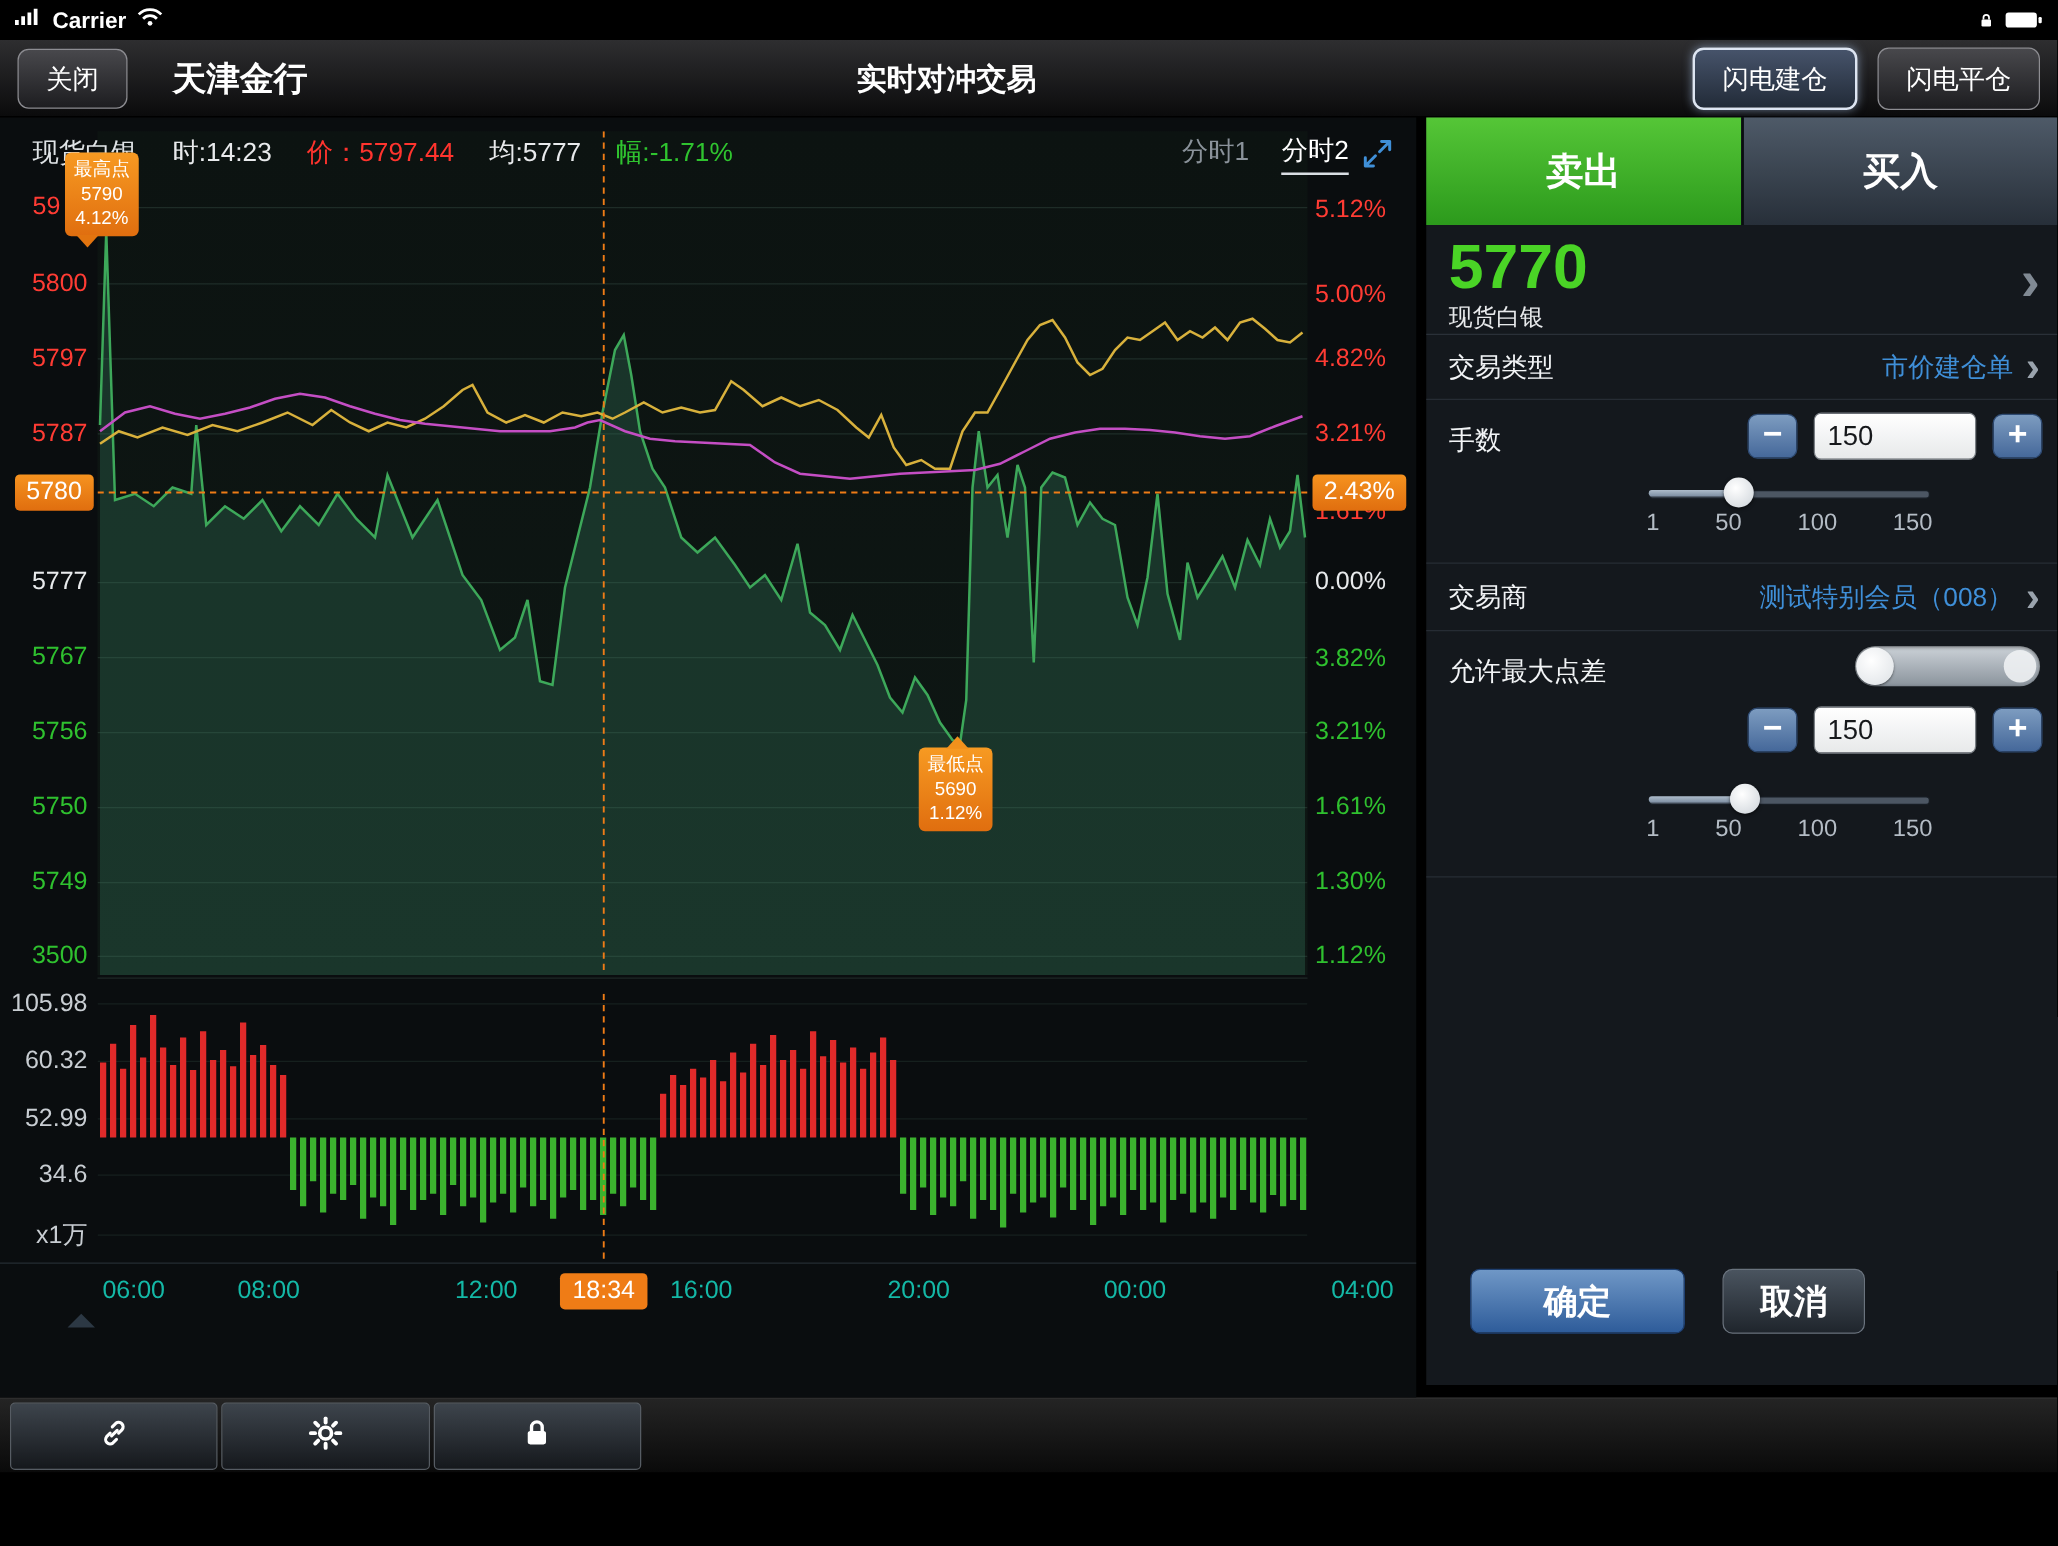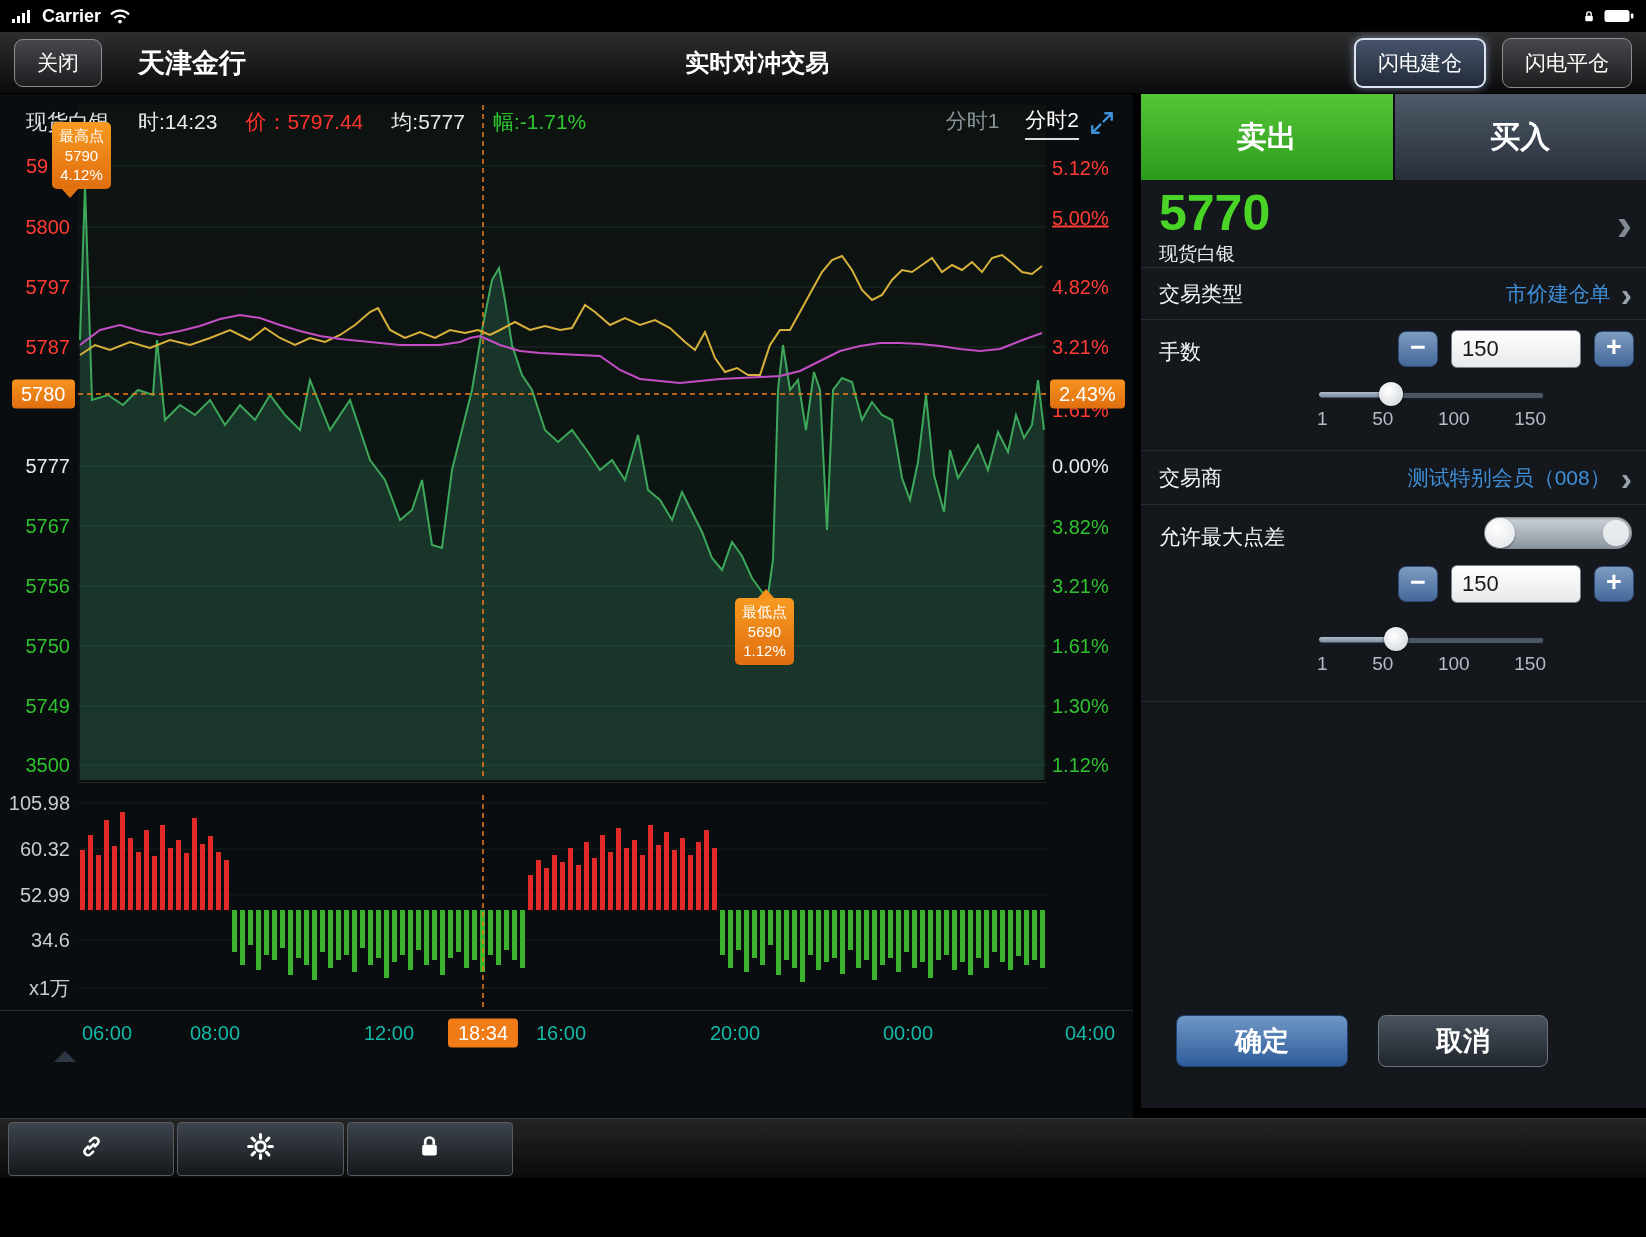--- a/index.html
+++ b/index.html
@@ -1,21 +1,21 @@
 <!DOCTYPE html>
 <html><head>
 <meta charset="utf-8">
 <style>
   html,body{margin:0;padding:0;background:#000;}
   body{font-family:"Liberation Sans","DejaVu Sans",sans-serif;}
   .screen{position:relative;width:1646px;height:1237px;background:#000;overflow:hidden;color:#fff;}
 
   
   .status-bar{height:32px;background:#000;display:flex;align-items:center;justify-content:space-between;padding:0 12px;box-sizing:border-box;}
-  .sb-group{display:flex;align-items:center;gap:8px;}
+  .sb-group{display:flex;align-items:flex-start;gap:8px;}
   .sb-carrier{font-size:18px;font-weight:bold;color:#fff;}
   .sb-ic{display:flex;align-items:center;}
 
   
   .nav-bar{height:62px;background:linear-gradient(#2e2e30,#0b0b0c);display:flex;align-items:center;padding:0 14px;box-sizing:border-box;position:relative;border-bottom:1px solid #000;}
   .nav-btn{padding:9px 22px;font-size:21px;color:#fff;background:linear-gradient(#48484c,#1d1d20);border:1px solid #8d8d92;border-radius:9px;cursor:pointer;font-family:inherit;}
   .nav-btn.flash-active{border:2px solid #dde5f2;background:linear-gradient(#46536a,#222b38);box-shadow:0 0 8px rgba(170,195,235,.55);}
   .brand{font-size:27px;font-weight:bold;margin-left:36px;color:#fff;}
   .nav-title{position:absolute;left:46%;transform:translateX(-50%);font-size:24px;font-weight:bold;color:#fff;}
   .nav-right{margin-left:auto;display:flex;gap:16px;}
@@ -92,21 +92,21 @@
   .slider-track{position:absolute;left:0;right:0;top:10px;height:5px;border-radius:3px;background:#4c5663;border:1px solid #171d24;}
   .slider-fill{position:absolute;left:0;top:10px;height:5px;border-radius:3px;background:linear-gradient(#aebccb,#7e8fa3);}
   .slider-thumb{position:absolute;top:12px;width:24px;height:24px;border-radius:50%;background:radial-gradient(circle at 40% 35%,#ffffff,#ccd2d8);box-shadow:0 1px 3px rgba(0,0,0,.65);transform:translate(-50%,-50%);cursor:pointer;}
   .marks{position:absolute;left:176px;width:229px;display:flex;justify-content:space-between;color:#b4bcc5;font-size:19px;}
   .mk-1{top:88px;} .mk-2{top:148px;}
   .toggle{position:absolute;right:14px;top:12px;width:148px;height:32px;border-radius:16px;background:linear-gradient(#ccd2d8,#8a939c);box-shadow:inset 0 1px 3px rgba(0,0,0,.45);cursor:pointer;}
   .toggle-knob{position:absolute;left:1px;top:1px;width:30px;height:30px;border-radius:50%;background:radial-gradient(circle at 40% 35%,#ffffff,#dde1e5);box-shadow:0 1px 2px rgba(0,0,0,.5);}
   .toggle-ghost{position:absolute;right:3px;top:3px;width:26px;height:26px;border-radius:50%;background:#eef1f3;opacity:.9;}
   .panel-actions{position:absolute;left:0;top:921px;width:100%;display:flex;gap:30px;padding-left:35px;box-sizing:border-box;}
   .confirm-btn{width:172px;height:52px;border-radius:8px;background:linear-gradient(#6f97c6,#2e5c9a);border:1px solid #1e3f70;color:#fff;font-size:27px;font-weight:bold;cursor:pointer;font-family:inherit;}
-  .cancel-btn{width:170px;height:52px;border-radius:8px;background:linear-gradient(#4a545f,#1f252c);border:1px solid #6a737e;color:#fff;font-size:27px;font-weight:bold;cursor:pointer;font-family:inherit;}
+  .cancel-btn{width:114px;height:52px;border-radius:8px;background:linear-gradient(#4a545f,#1f252c);border:1px solid #6a737e;color:#fff;font-size:27px;font-weight:bold;cursor:pointer;font-family:inherit;}
 
   
   .bottom-bar{height:60px;background:linear-gradient(#242424,#0a0a0a);border-top:1px solid #3a3a3a;display:flex;align-items:center;box-sizing:border-box;}
   .bb-left{width:1133px;display:flex;gap:36px;padding-left:30px;box-sizing:border-box;color:#f2f4f6;font-size:20px;}
   #footer-buttons{width:505px;margin-left:8px;display:flex;gap:3px;height:54px;}
   .foot-btn{flex:1;display:flex;align-items:center;justify-content:center;background:linear-gradient(#3d444c,#15181c);border:1px solid #565c63;border-radius:4px;cursor:pointer;box-sizing:border-box;}
   .bottom-filler{height:59px;background:#000;}
 </style>
 </head>
 <body>
@@ -337,21 +337,21 @@
         <div class="ax-label ax-left ax-red" style="top: 133px;">5800</div>
         <div class="ax-label ax-left ax-red" style="top: 193px;">5797</div>
         <div class="ax-label ax-left ax-red" style="top: 253px;">5787</div>
         <div class="ax-label ax-left ax-white" style="top: 372px;">5777</div>
         <div class="ax-label ax-left ax-green" style="top: 432px;">5767</div>
         <div class="ax-label ax-left ax-green" style="top: 492px;">5756</div>
         <div class="ax-label ax-left ax-green" style="top: 552px;">5750</div>
         <div class="ax-label ax-left ax-green" style="top: 612px;">5749</div>
         <div class="ax-label ax-left ax-green" style="top: 671px;">3500</div>
         <div class="ax-label ax-right ax-red" style="top: 74px;">5.12%</div>
-        <div class="ax-label ax-right ax-red" style="top: 124px; text-decoration: underline;">5.00%</div>
+        <div class="ax-label ax-right ax-red" style="top: 142px;">5.00%</div>
         <div class="ax-label ax-right ax-red" style="top: 193px;">4.82%</div>
         <div class="ax-label ax-right ax-red" style="top: 253px;">3.21%</div>
         <div class="ax-label ax-right ax-red" style="top: 316px;">1.61%</div>
         <div class="ax-label ax-right ax-white" style="top: 372px;">0.00%</div>
         <div class="ax-label ax-right ax-green" style="top: 433px;">3.82%</div>
         <div class="ax-label ax-right ax-green" style="top: 492px;">3.21%</div>
         <div class="ax-label ax-right ax-green" style="top: 552px;">1.61%</div>
         <div class="ax-label ax-right ax-green" style="top: 612px;">1.30%</div>
         <div class="ax-label ax-right ax-green" style="top: 671px;">1.12%</div>
         <div class="ax-label ax-left ax-grey" style="top: 709px;">105.98</div>

